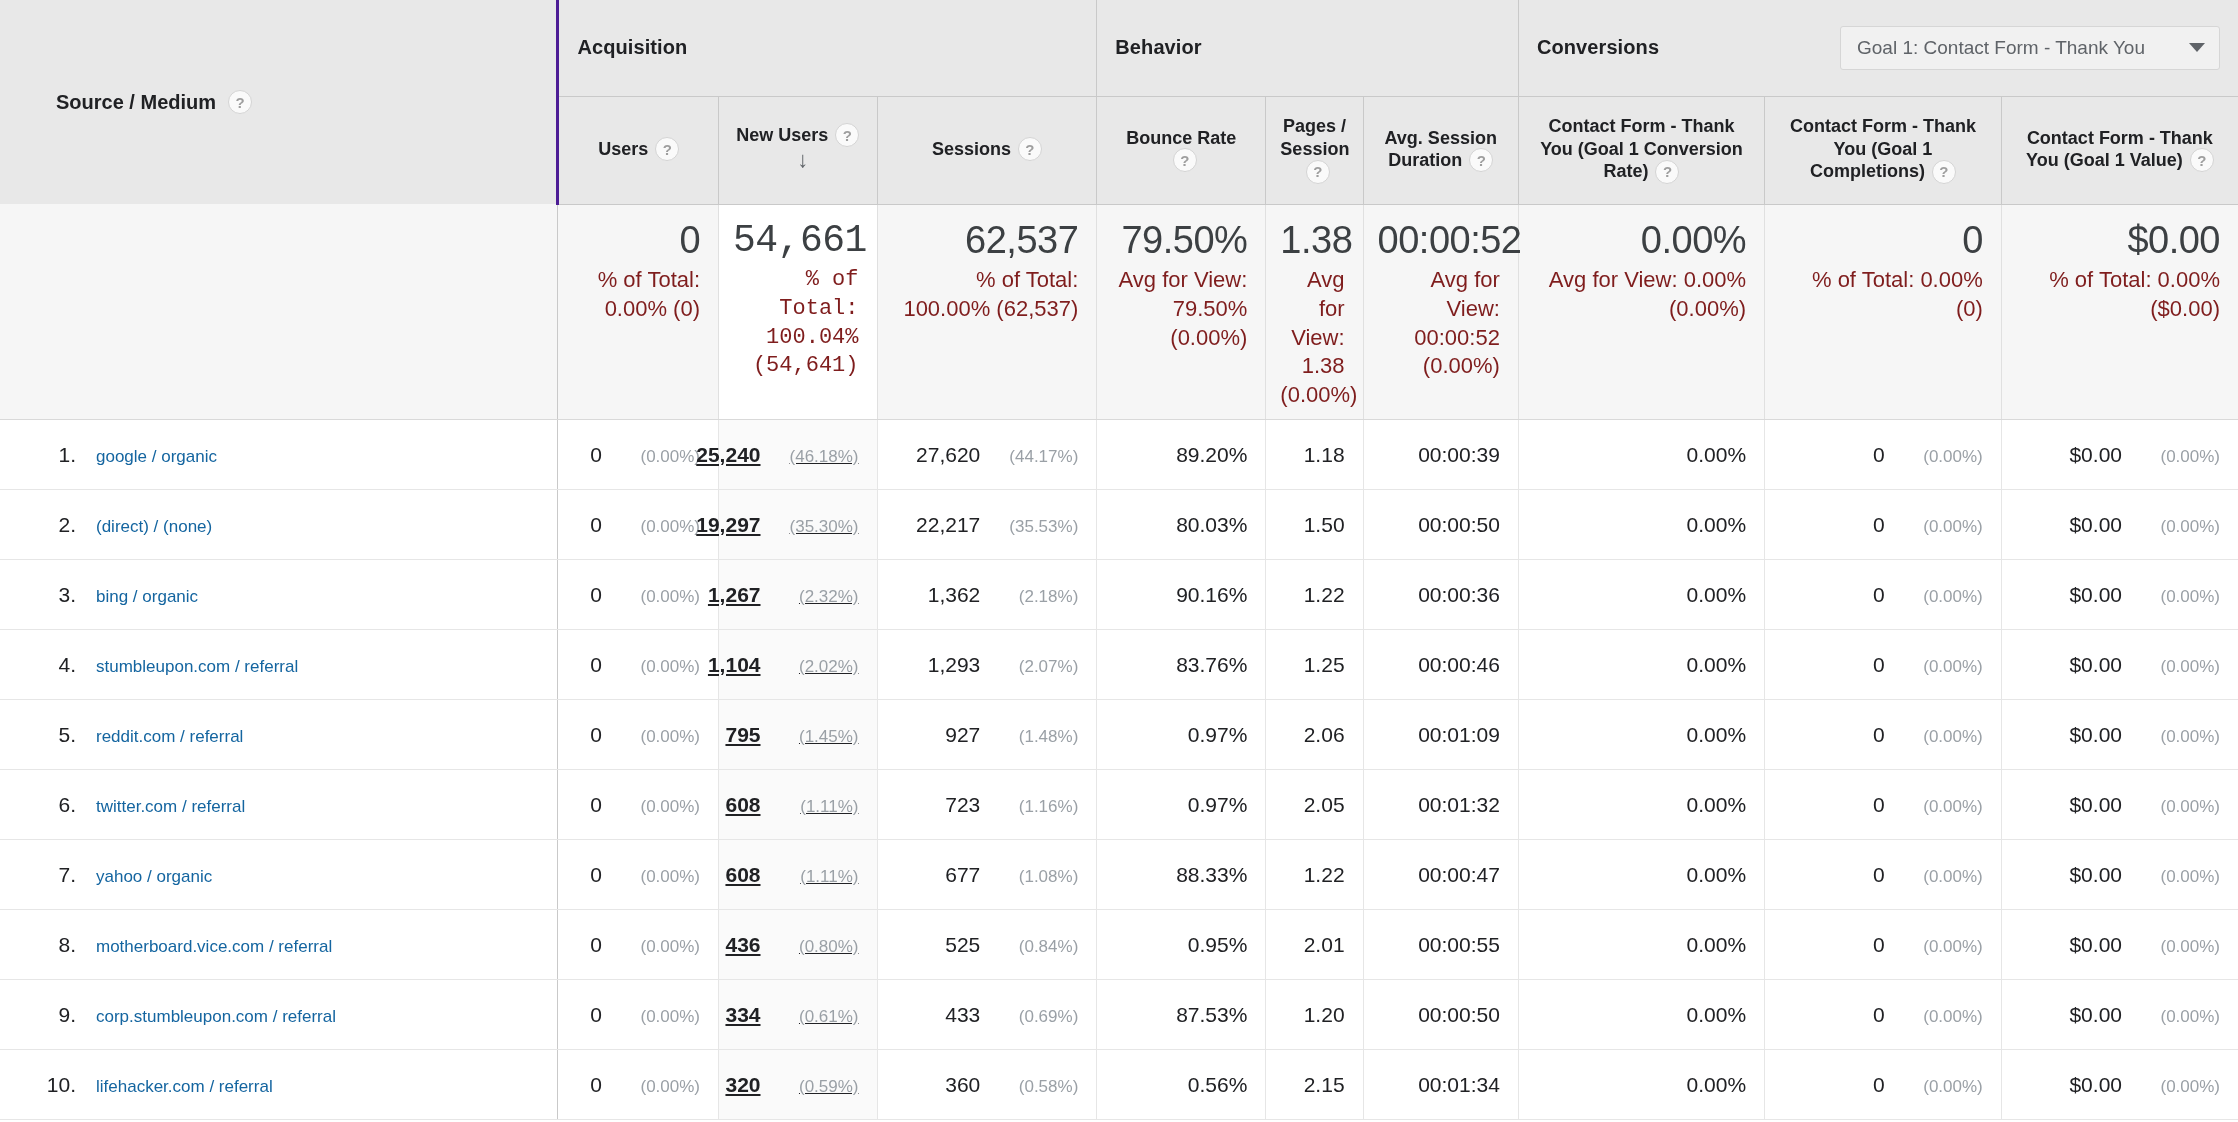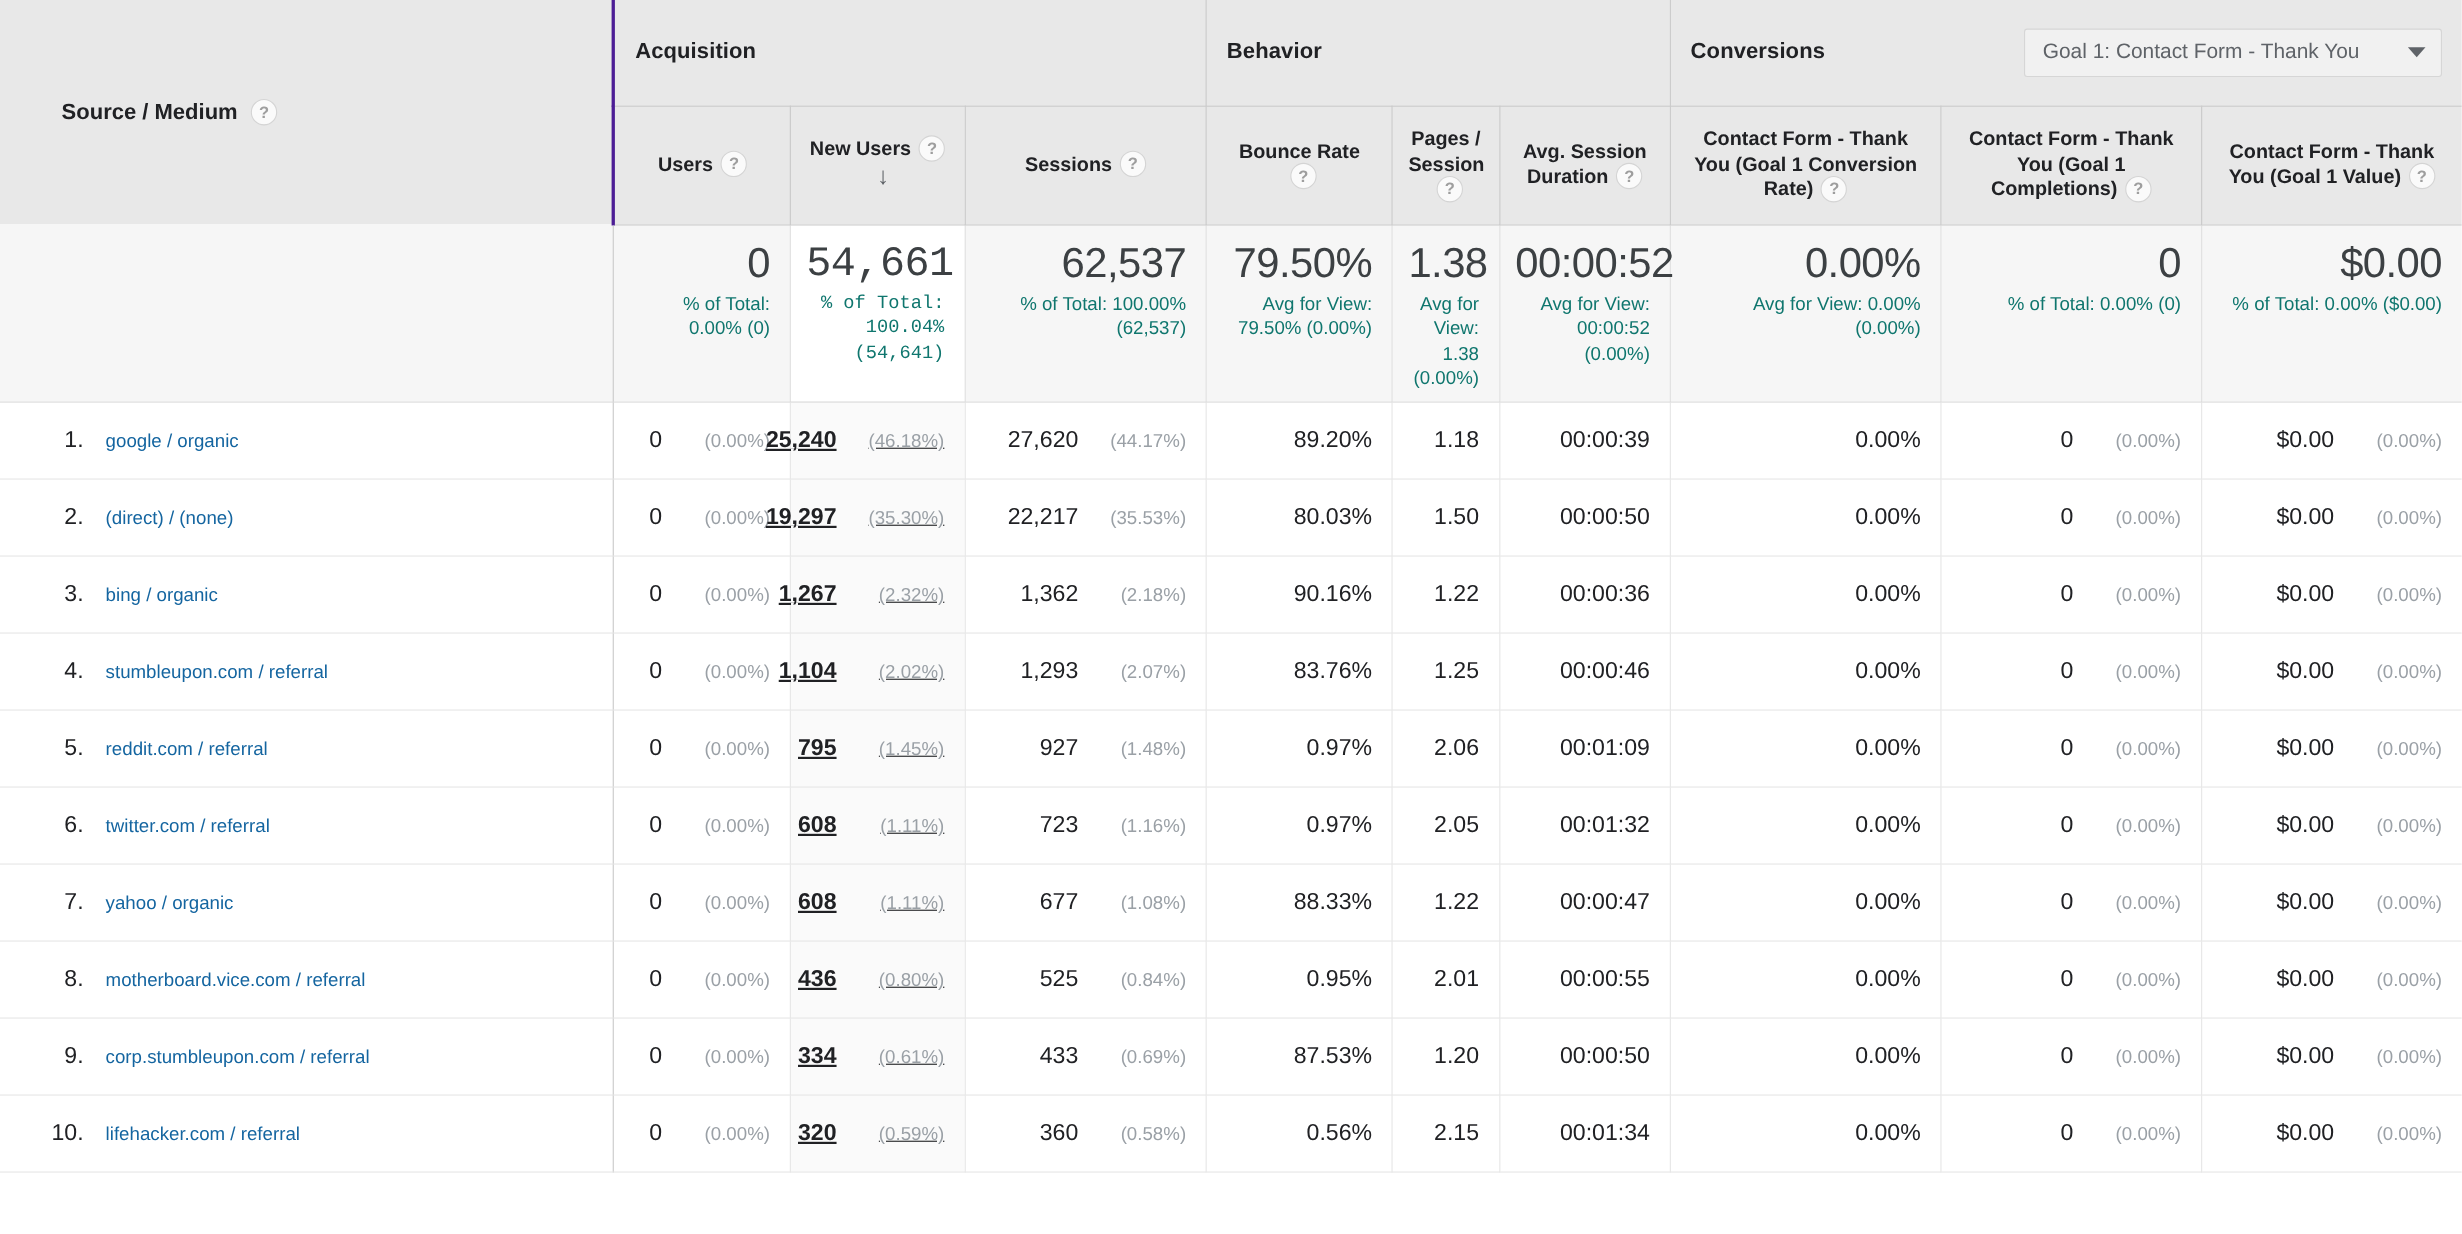--- a/index.html
+++ b/index.html
@@ -141,22 +141,22 @@
   }
   .summary-row td.sorted-col { background: #ffffff; font-family: Liberation Mono, monospace; }
   .sum-big {
     font-size: 38px;
     color: #3c4043;
     font-weight: normal;
     line-height: 1.05;
     letter-spacing: -.5px;
   }
   .sum-sub {
-    font-size: 17px;
-    color: #0f766e;
+    font-size: 22px;
+    color: #7f1d1d;
     line-height: 1.3;
     margin-top: 6px;
   }
 
   
   .data-row td {
     border-right: 1px solid #e6e6e6;
     border-bottom: 1px solid #e6e6e6;
     height: 70px;
     padding: 0 18px 0 14px;

